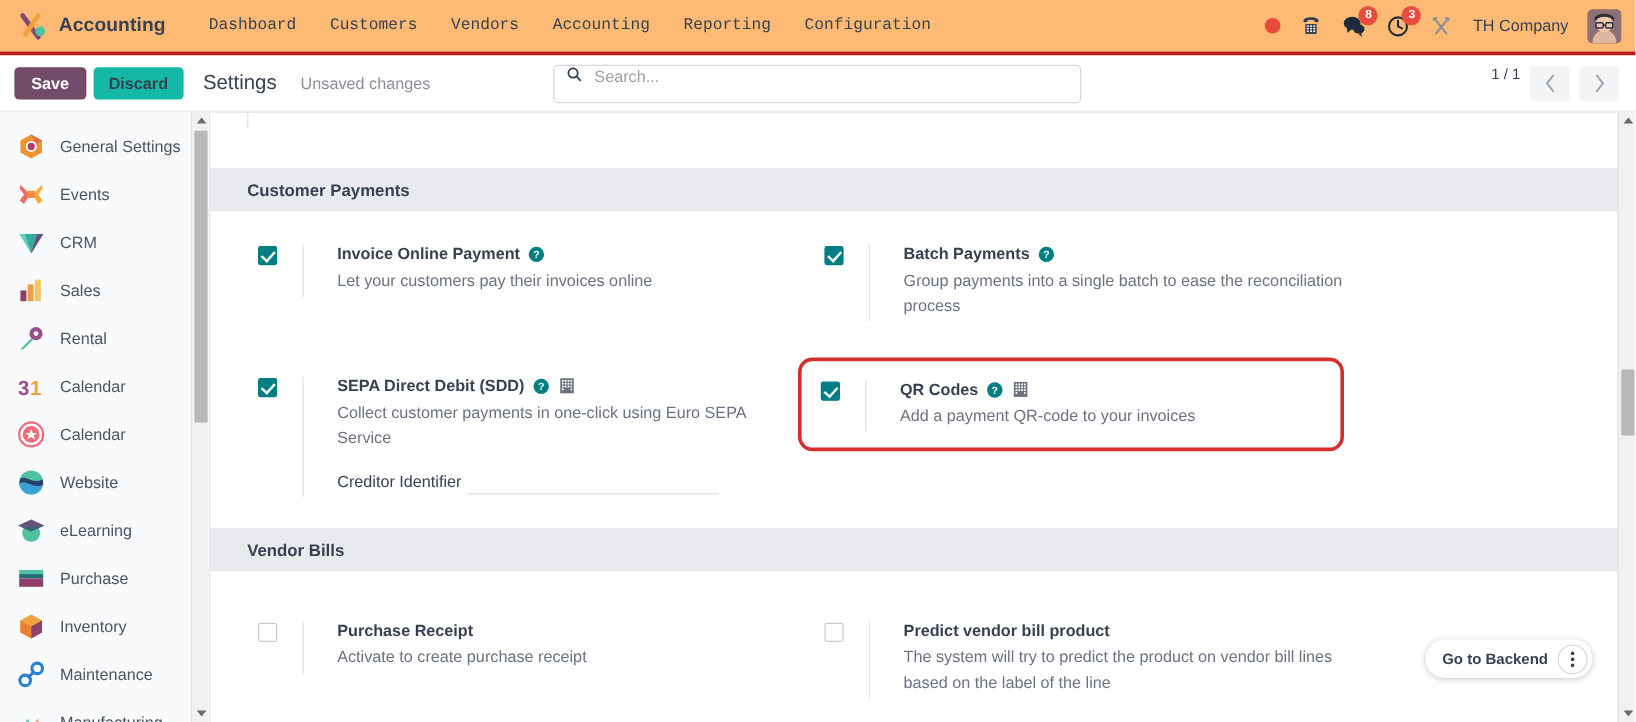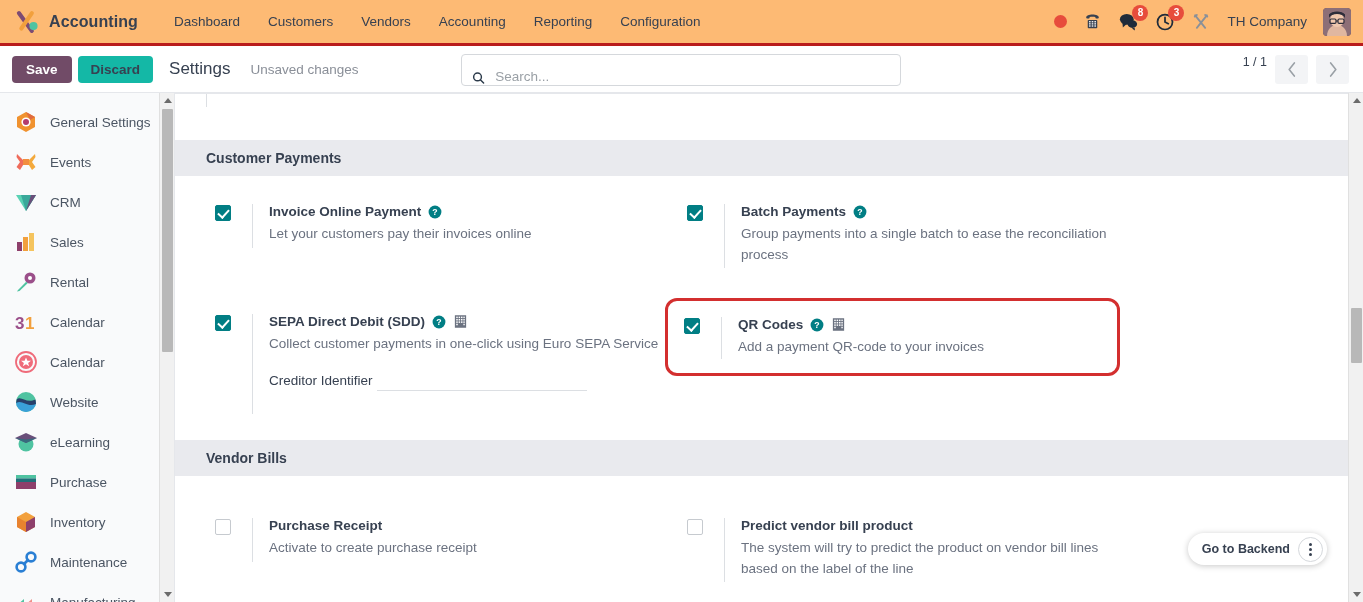--- a/index.html
+++ b/index.html
@@ -25,21 +25,21 @@
   }
   .brand {
     display: flex; align-items: center; gap: 9px;
     margin-right: 22px;
   }
   .brand-logo { width: 26px; height: 26px; display:block; }
   .brand-name {
     font-size: 16px; font-weight: 700; color: #374151;
     letter-spacing: .1px;
   }
-  .nav-menu { display: flex; align-items: flex-start; gap: 0; }
+  .nav-menu { display: flex; align-items: flex-start; gap: 0; font-family: Liberation Mono, monospace; }
   .nav-item {
     font-size: 13.5px;
     color: #374151;
     padding: 6px 14px;
     cursor: pointer;
     border-radius: 4px;
     white-space: nowrap;
   }
   .nav-right {
     margin-left: auto;
@@ -120,21 +120,21 @@
   }
   .searchwrap {
     position: absolute;
     left: 461px;
     top: 8px;
     width: 440px;
     height: 32px;
     border: 1px solid #d5d8dc;
     border-radius: 4px;
     background: #fff;
-    display: flex; align-items: flex-end;
+    display: flex; align-items: flex-start;
     padding: 0 10px;
     gap: 8px;
   }
   .searchwrap input {
     border: none; outline: none;
     font-size: 13.5px;
     font-family: inherit;
     color: #374151;
     width: 100%;
     background: transparent;
@@ -248,21 +248,21 @@
   .section-body { padding: 22px 0 12px 0; }
   .row {
     display: flex;
     padding: 0 0 0 24px;
   }
   .col { width: 472px; flex: 0 0 472px; padding-right: 10px; }
 
   .setting {
     display: flex;
     align-items: flex-start;
-    gap: 0;
+    gap: 12px;
     padding: 4px 0 14px 0;
     position: relative;
   }
   .cb-cell {
     flex: 0 0 54px;
     display: flex;
     align-items: stretch;
     align-self: stretch;
     padding-top: 2px;
     padding-left: 16px;

